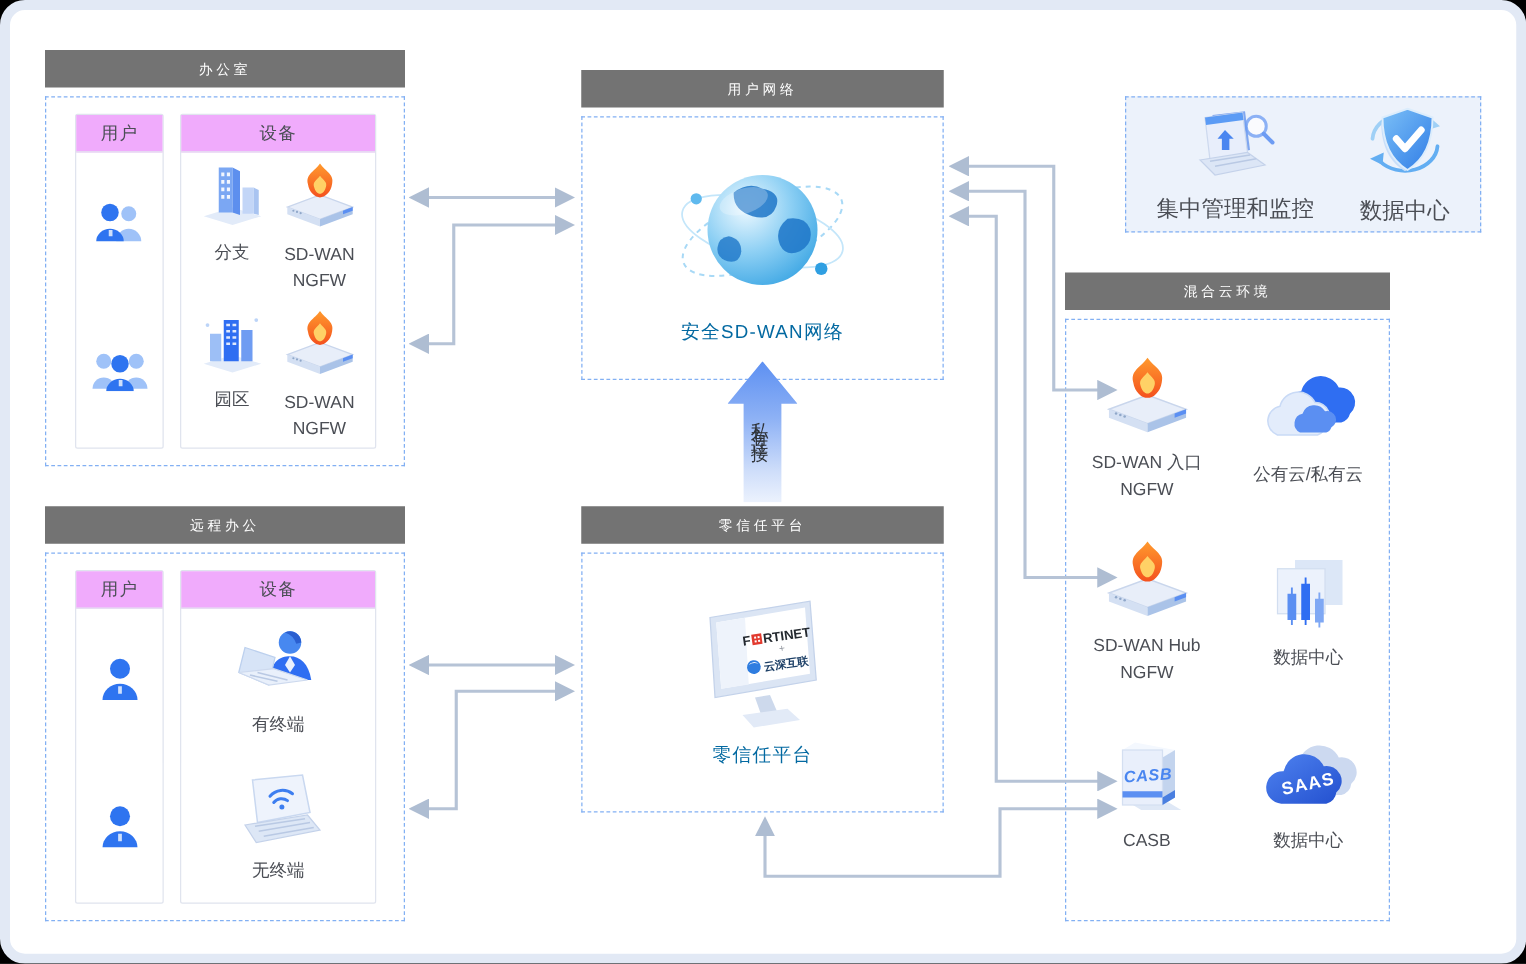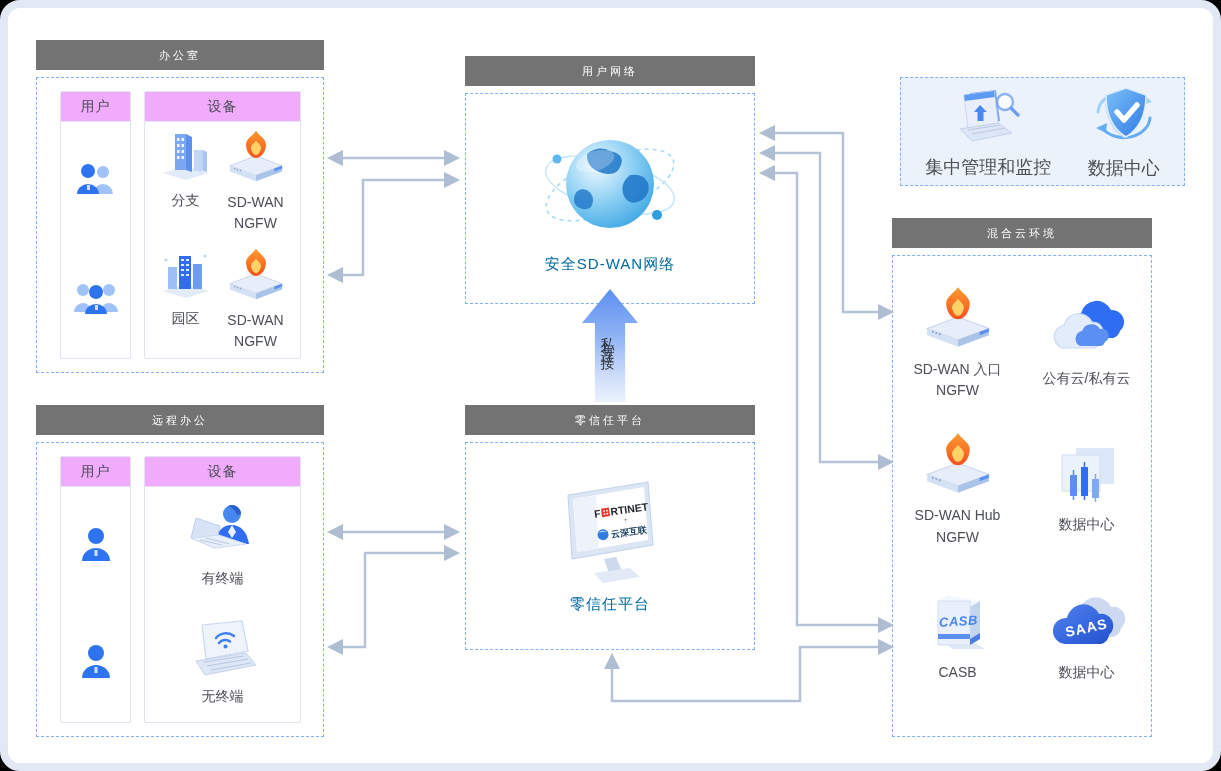--- a/index.html
+++ b/index.html
@@ -347,21 +347,21 @@
             <path d="M42,6 L61,13 C61,32 54,45 42,52 C30,45 23,32 23,13 Z" fill="#c8def9" transform="translate(-6,2)"></path>
             <path d="M38,4 L58,11 C58,31 51,45 38,53 C25,45 18,31 18,11 Z" fill="url(#shg)" stroke="#dcedfc" stroke-width="1.5"></path>
             <polyline points="29,28 36,36 49,21" fill="none" stroke="#ffffff" stroke-width="5.5" stroke-linecap="round" stroke-linejoin="round"></polyline>
           </svg>
         </span>
         <div class="adv-label">数据中心</div>
       </div>
     </div>
   </div>
 
-  <div class="panel" style="left:892px; top:218px; width:260px; height:519px;">
+  <div class="panel" style="left:852px; top:218px; width:260px; height:519px;">
     <div class="panel-header">混合云环境</div>
     <div class="panel-body" style="height:482px;">
       <div class="hybrid-grid">
         <div class="hybrid-cell">
           <span>
             <svg width="72" height="64" viewBox="0 0 62 56">
               <polygon points="4,38 31,28 58,38 31,48" fill="#e8eef9" stroke="#c9d6ec" stroke-width="1"></polygon>
               <polygon points="4,38 4,44 31,54 31,48" fill="#d4e0f3"></polygon>
               <polygon points="58,38 58,44 31,54 31,48" fill="#aac3e8"></polygon>
               <polygon points="50,41 58,38 58,41 50,44" fill="#5b8ff2"></polygon>

